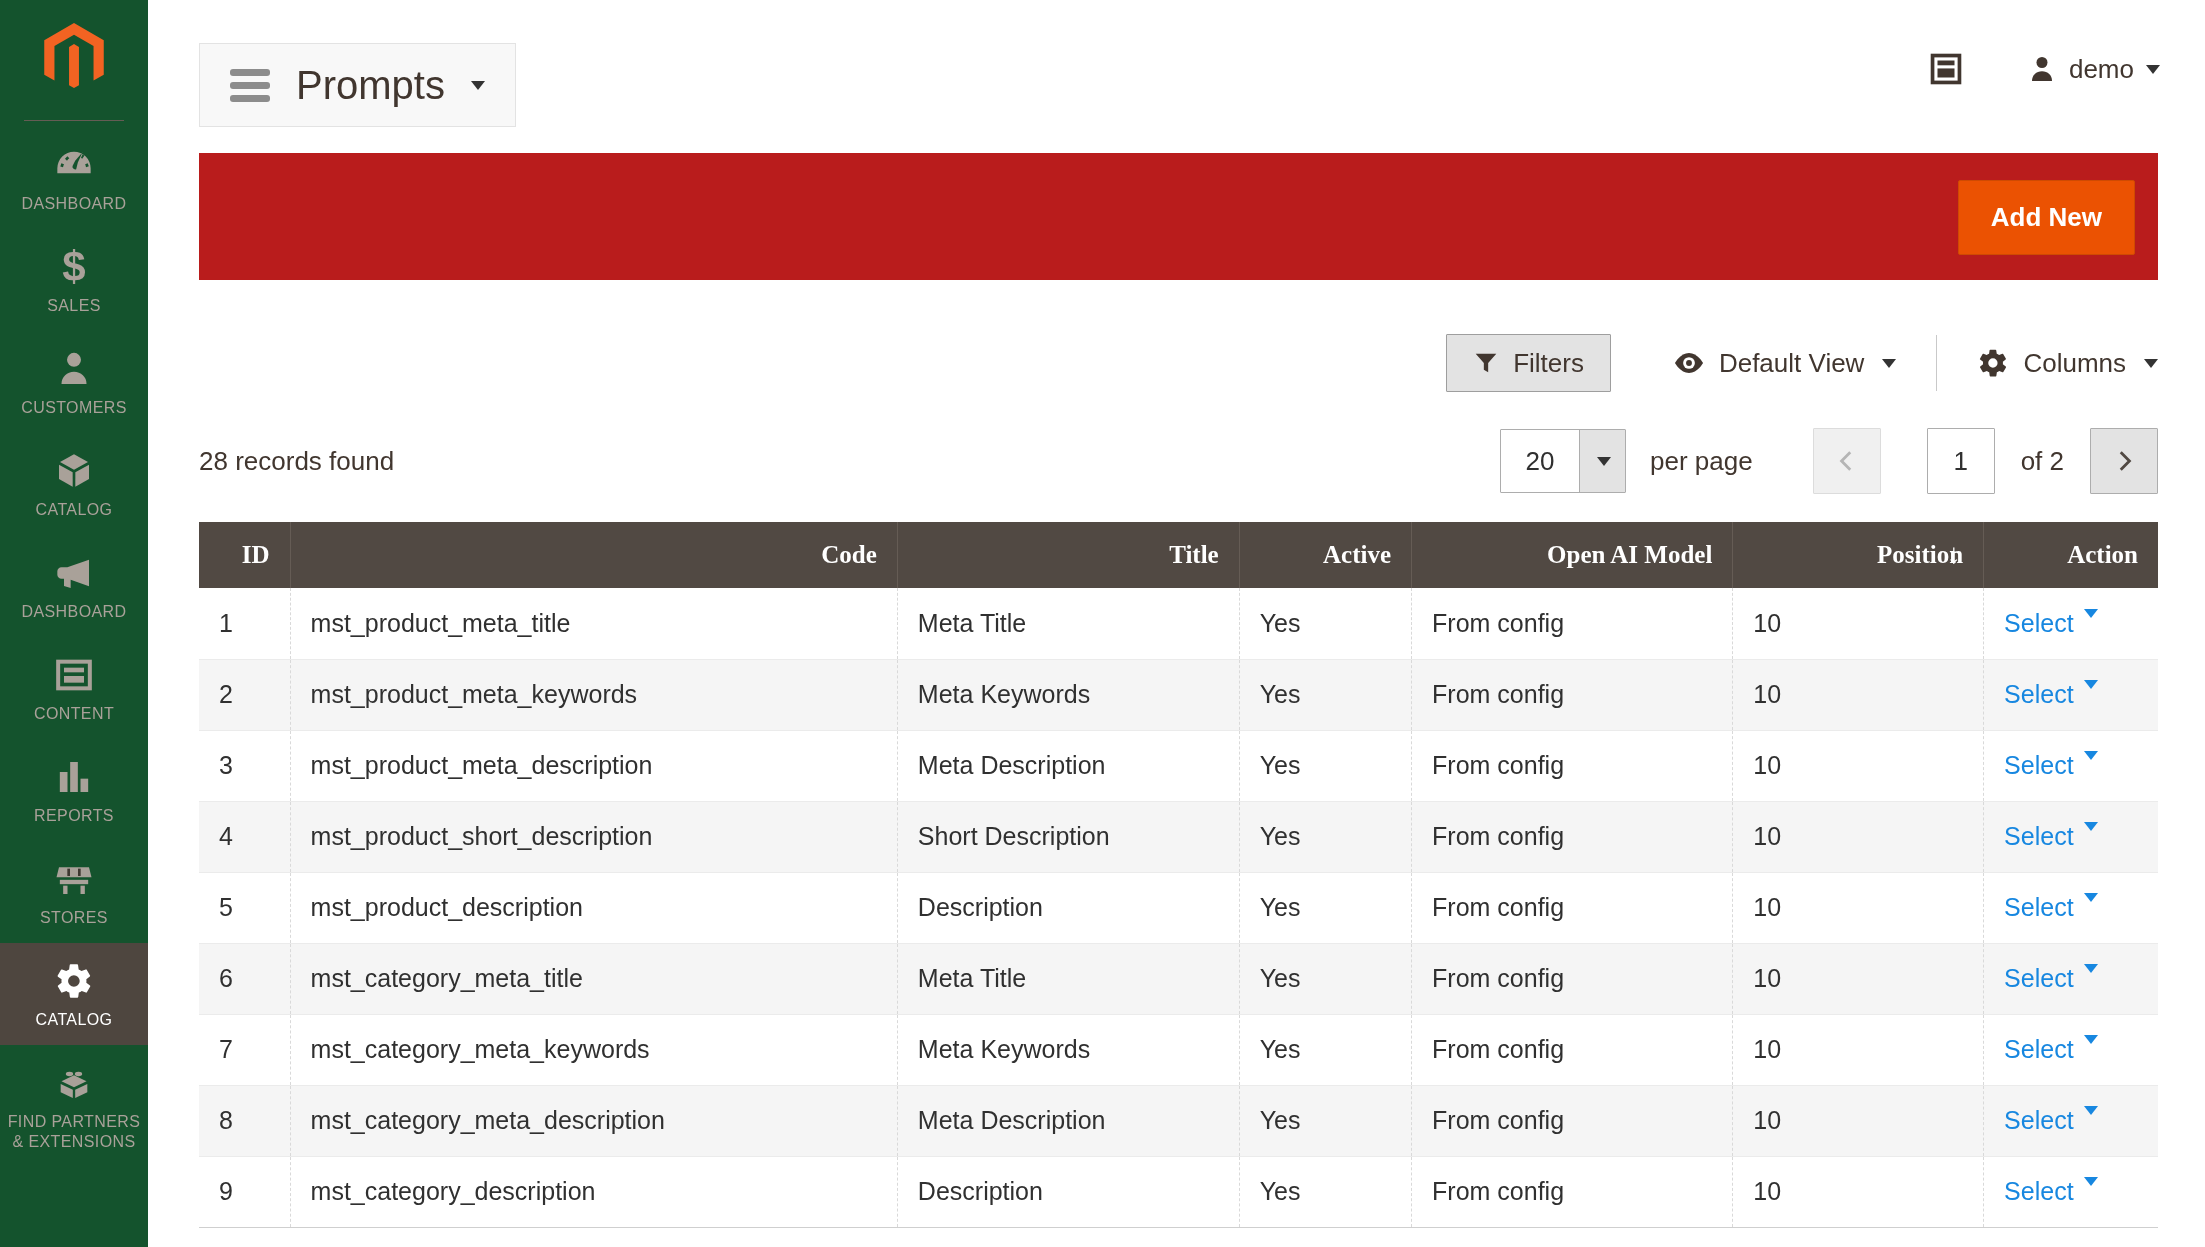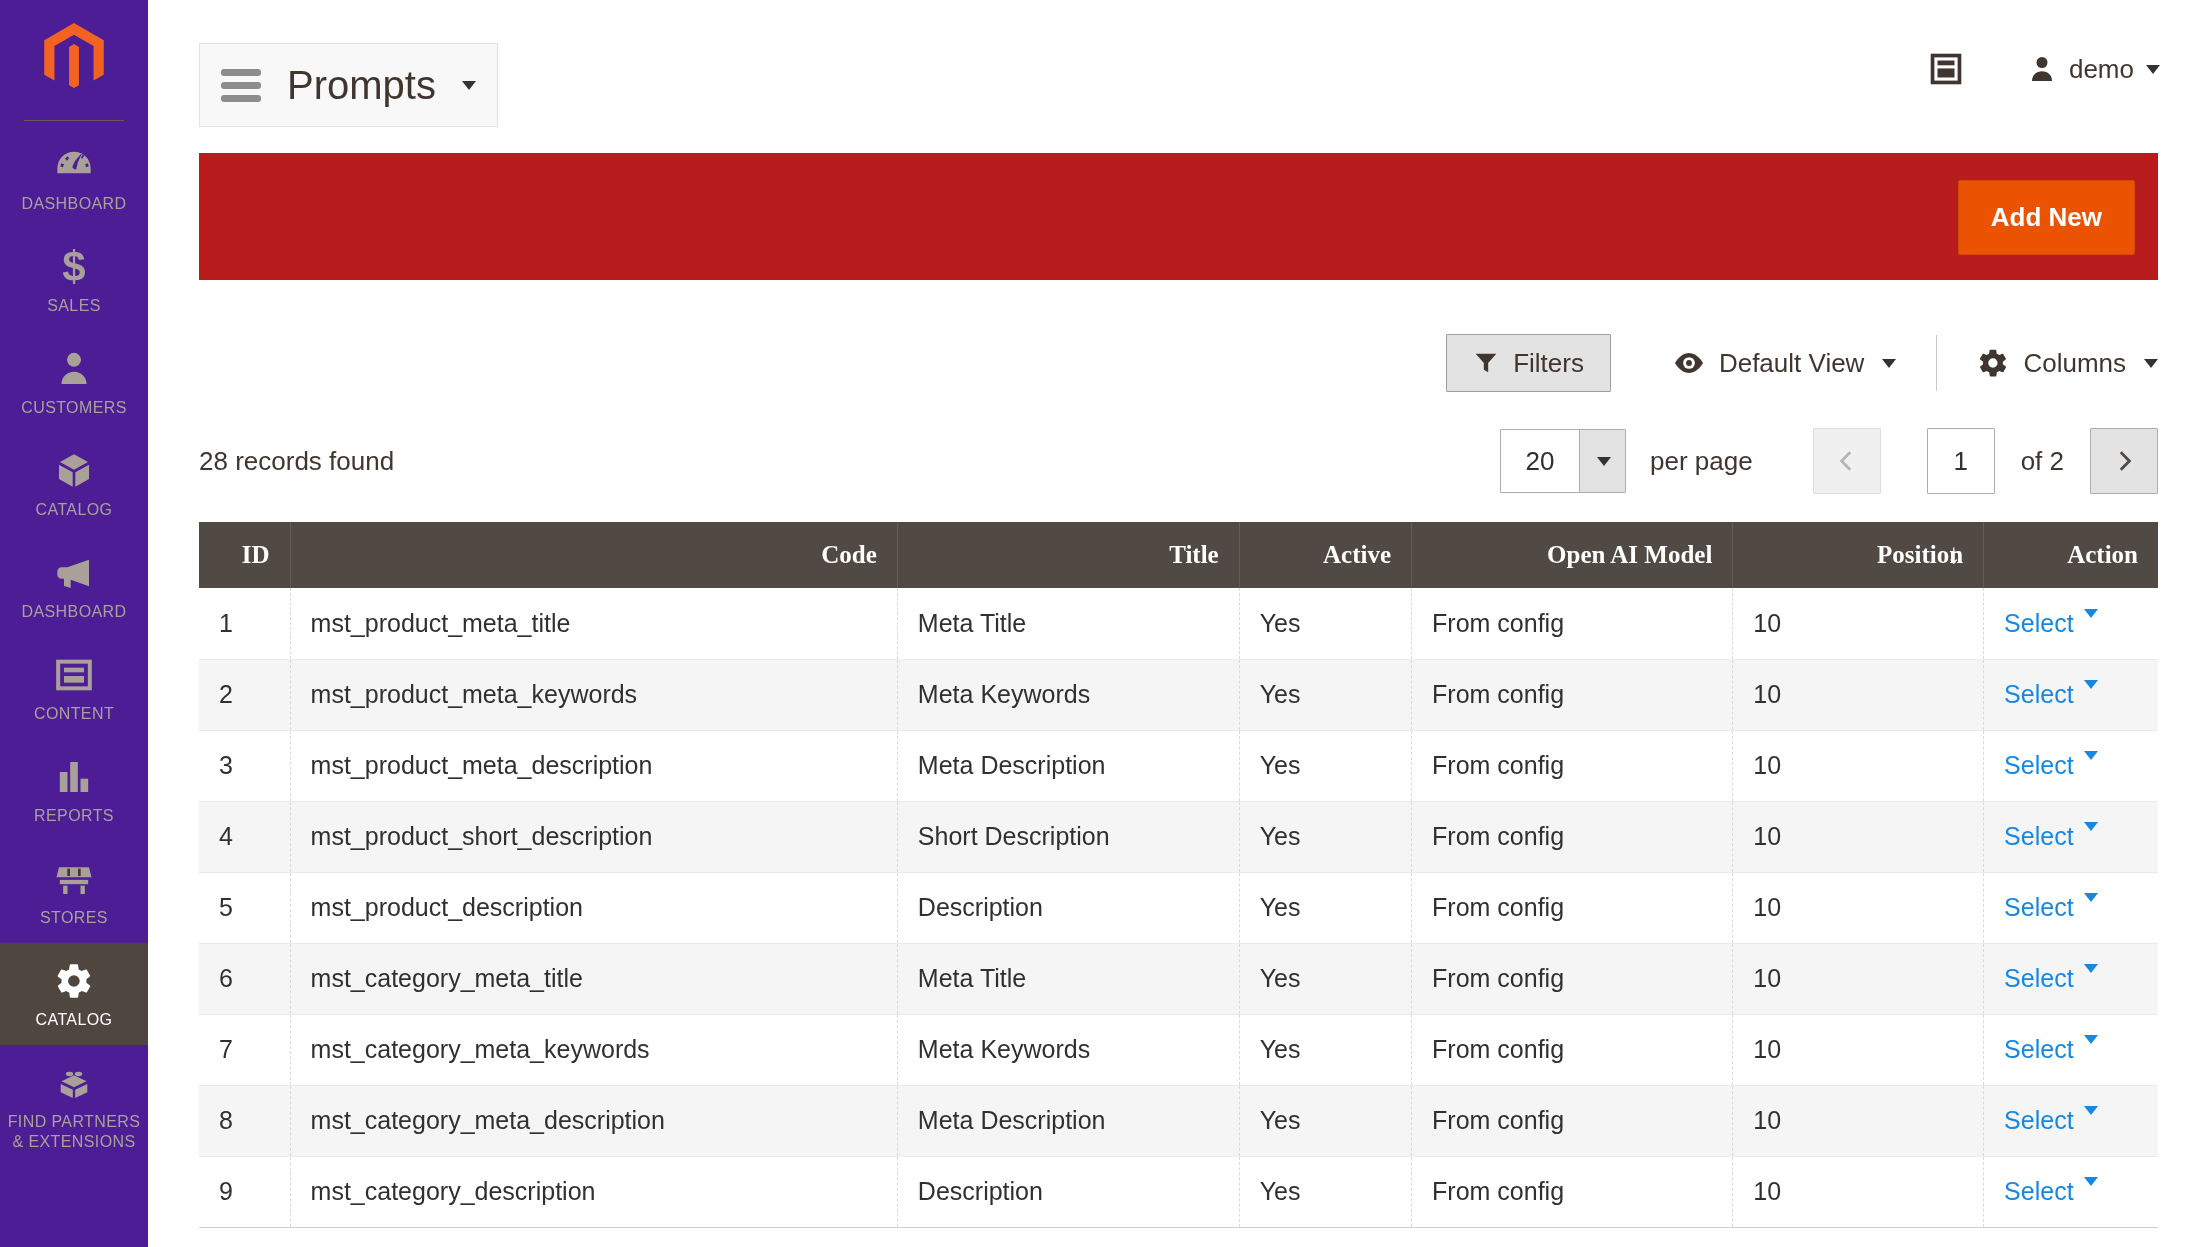--- a/index.html
+++ b/index.html
@@ -1,39 +1,39 @@
 <!DOCTYPE html>
 <html><head>
 <meta charset="utf-8">
 <style>
   * { margin:0; padding:0; box-sizing:border-box; }
   html,body { width:2205px; height:1247px; overflow:hidden; background:#fff;
               font-family:"Liberation Sans", sans-serif; color:#303030; }
   .app { display:flex; width:2205px; height:1247px; }
 
   
-  .sidebar { width:148px; min-width:148px; height:1247px; background:#4c1d95; display:flex;
+  .sidebar { width:148px; min-width:148px; height:1247px; background:#14532d; display:flex;
              flex-direction:column; align-items:center; }
   .logo { margin-top:22px; width:70px; height:72px; color:#f26322; cursor:pointer; }
   .logo svg { width:70px; height:72px; display:block; }
   .logo-divider { width:100px; height:1px; background:#655c54; margin:26px 0 6px; }
   .nav { width:100%; display:flex; flex-direction:column; }
   .nav-item { width:100%; padding:17px 6px 15px; display:flex; flex-direction:column;
               align-items:center; gap:8px; color:#a9a199; cursor:pointer; }
   .nav-item .nav-icon { width:42px; height:42px; display:flex; align-items:center; justify-content:center; }
   .nav-item .nav-icon svg { width:40px; height:40px; display:block; }
   .nav-label { font-size:16px; letter-spacing:.4px; text-align:center; line-height:1.25; }
   .nav-item.selected { background:#4e463f; color:#ffffff; }
   .glyph-dollar { font-size:42px; font-weight:bold; line-height:1; }
 
   
   .main { flex:1; position:relative; }
   .page-header { position:relative; height:153px; background:#fff; }
   .title-box { position:absolute; left:51px; top:43px; height:84px; display:inline-flex;
-               align-items:center; gap:26px; padding:0 21px; background:#f8f8f8;
+               align-items:center; gap:26px; padding:0 30px; background:#f8f8f8;
                border:1px solid #e3e3e3; cursor:pointer; }
   .hamburger { display:flex; flex-direction:column; gap:6px; }
   .hamburger i { display:block; width:40px; height:7px; background:#8c8c8c; border-radius:3px; }
   .page-title { font-size:40px; font-weight:400; color:#41362f; }
   .caret { display:inline-block; width:0; height:0;
            border-left:8px solid transparent; border-right:8px solid transparent;
            border-top:10px solid #333; }
   .caret.small { border-left-width:7px; border-right-width:7px; border-top-width:9px; }
   .caret.blue { border-left-width:7px; border-right-width:7px; border-top-width:9px; border-top-color:#1787e0; }
   .header-right { position:absolute; right:45px; top:52px; display:flex; align-items:center; gap:64px; color:#41362f; }

